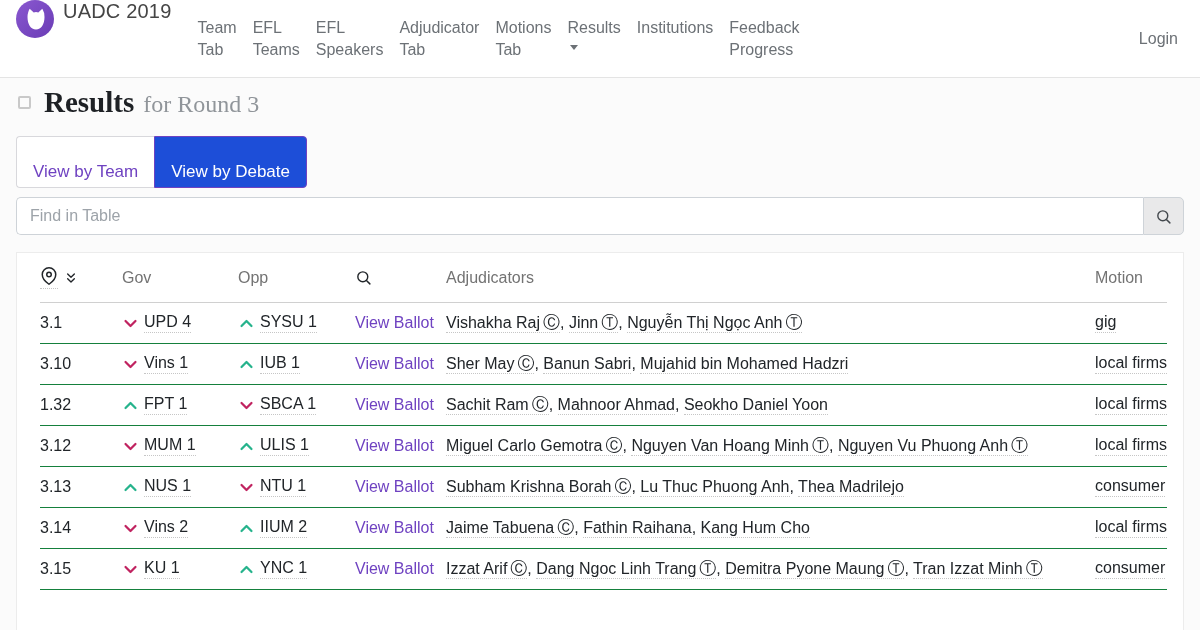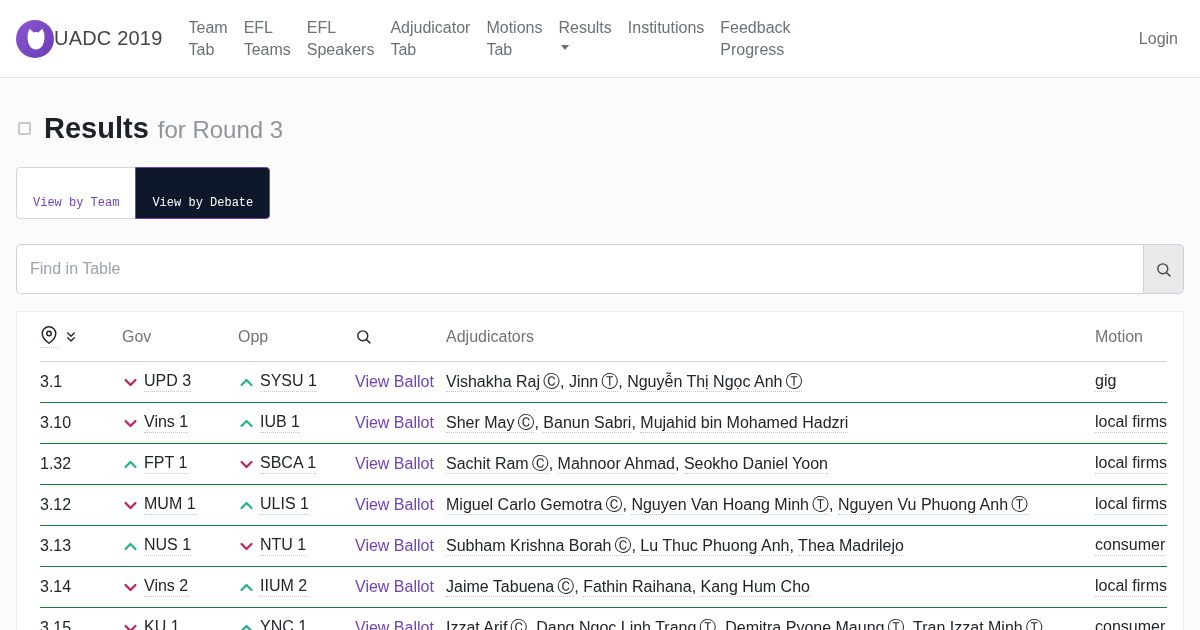--- a/index.html
+++ b/index.html
@@ -9,64 +9,64 @@
     background: #fbfbfb;
     font-family: "Liberation Sans", "DejaVu Sans", sans-serif;
     color: #212529;
   }
 
   
   .navbar {
     height: 78px; background: #fff; border-bottom: 1px solid #e4e4e4;
     display: flex; padding: 0 16px; align-items: stretch;
   }
-  .brand { display: flex; align-items: center; cursor: pointer; flex-shrink: 0; }
+  .brand { display: flex; align-items: flex-start; gap: 9px; cursor: pointer; flex-shrink: 0; }
   .brand-text { font-size: 20px; color: #454545; letter-spacing: .2px; }
   .nav-items {
     list-style: none; display: flex; margin: 0 0 0 18px; padding: 17px 0 0 0;
   }
   .nav-item {
     width: min-content; padding: 0 8px; font-size: 16px; line-height: 22px;
     color: #6c7176; cursor: pointer; flex-shrink: 0;
   }
   .nav-item .caret {
     display: block; width: 0; height: 0; margin: 6px 0 0 3px;
     border-left: 4.5px solid transparent; border-right: 4.5px solid transparent;
     border-top: 5px solid #6c7176;
   }
   .login {
     margin-left: auto; align-self: center; font-size: 16px; color: #6c7176;
     padding: 0 6px; cursor: pointer; flex-shrink: 0;
   }
 
   
   .main { padding: 0 16px; }
-  .page-head { margin: 29px 0 0 2px; line-height: 42px; font-size: 29px; }
+  .page-head { margin: 8px 0 0 2px; line-height: 32px; font-size: 29px; font-family: Liberation Serif, serif; }
   .title-box {
     display: inline-block; width: 13px; height: 13px; border: 2px solid #c9c9c9;
     border-radius: 2px; margin-right: 13px; transform: translateY(-3px);
   }
   .title-main { font-weight: 700; color: #1e2125; }
   .title-sub { font-weight: 400; color: #90959a; font-size: 24px; margin-left: 9px; }
 
   .btn-group { margin-top: 16px; display: flex; }
   .btn {
-    font-family: Liberation Mono, monospace; font-size: 12px; padding: 25px 16px; height: 44px;
+    font-family: Liberation Sans, sans-serif; font-size: 17px; padding: 25px 16px; height: 44px;
     cursor: pointer; line-height: 20px;
   }
   .btn-outline {
     background: #fff; color: #6f42c1; border: 1px solid #d8d8dc;
     border-right: none; border-radius: 4px 0 0 4px;
   }
   .btn-solid {
-    background: #0f172a; color: #fff; border: 1px solid #6f42c1;
+    background: #1d4ed8; color: #fff; border: 1px solid #6f42c1;
     border-radius: 0 4px 4px 0;
   }
 
-  .search-group { display: flex; margin-top: 25px; height: 50px; }
+  .search-group { display: flex; margin-top: 9px; height: 38px; }
   .search-input {
     flex: 1; border: 1px solid #ced3d8; border-right: none;
     border-radius: 5px 0 0 5px; padding: 0 13px; font-size: 16px;
     font-family: inherit; color: #495057; background: #fff; outline: none;
   }
   .search-input::placeholder { color: #9da3a9; }
   .search-btn {
     width: 41px; background: #e9e9ea; border: 1px solid #ced3d8;
     border-radius: 0 5px 5px 0; display: flex; align-items: center;
     justify-content: center; cursor: pointer; color: #43484d;
@@ -203,21 +203,21 @@
         </div>
         <div class="th">Adjudicators</div>
         <div class="th">Motion</div>
       </div>
     <div class="t-row first">
     <div class="td cell-num">3.1</div>
     <div class="td cell-side cell-gov">
       <svg class="chev loss" width="17" height="17" viewBox="0 0 24 24" fill="none" stroke="currentColor" stroke-width="3.2" stroke-linecap="round" stroke-linejoin="round">
         <polyline points="5 8.5 12 15.5 19 8.5"></polyline>
       </svg>
-      <span class="team-name">UPD 3</span>
+      <span class="team-name">UPD 4</span>
     </div>
     <div class="td cell-side cell-opp">
       <svg class="chev win" width="17" height="17" viewBox="0 0 24 24" fill="none" stroke="currentColor" stroke-width="3.2" stroke-linecap="round" stroke-linejoin="round">
         <polyline points="5 8.5 12 15.5 19 8.5"></polyline>
       </svg>
       <span class="team-name">SYSU 1</span>
     </div>
     <div class="td cell-ballot">
       <a class="ballot-link">View Ballot</a>
     </div>

